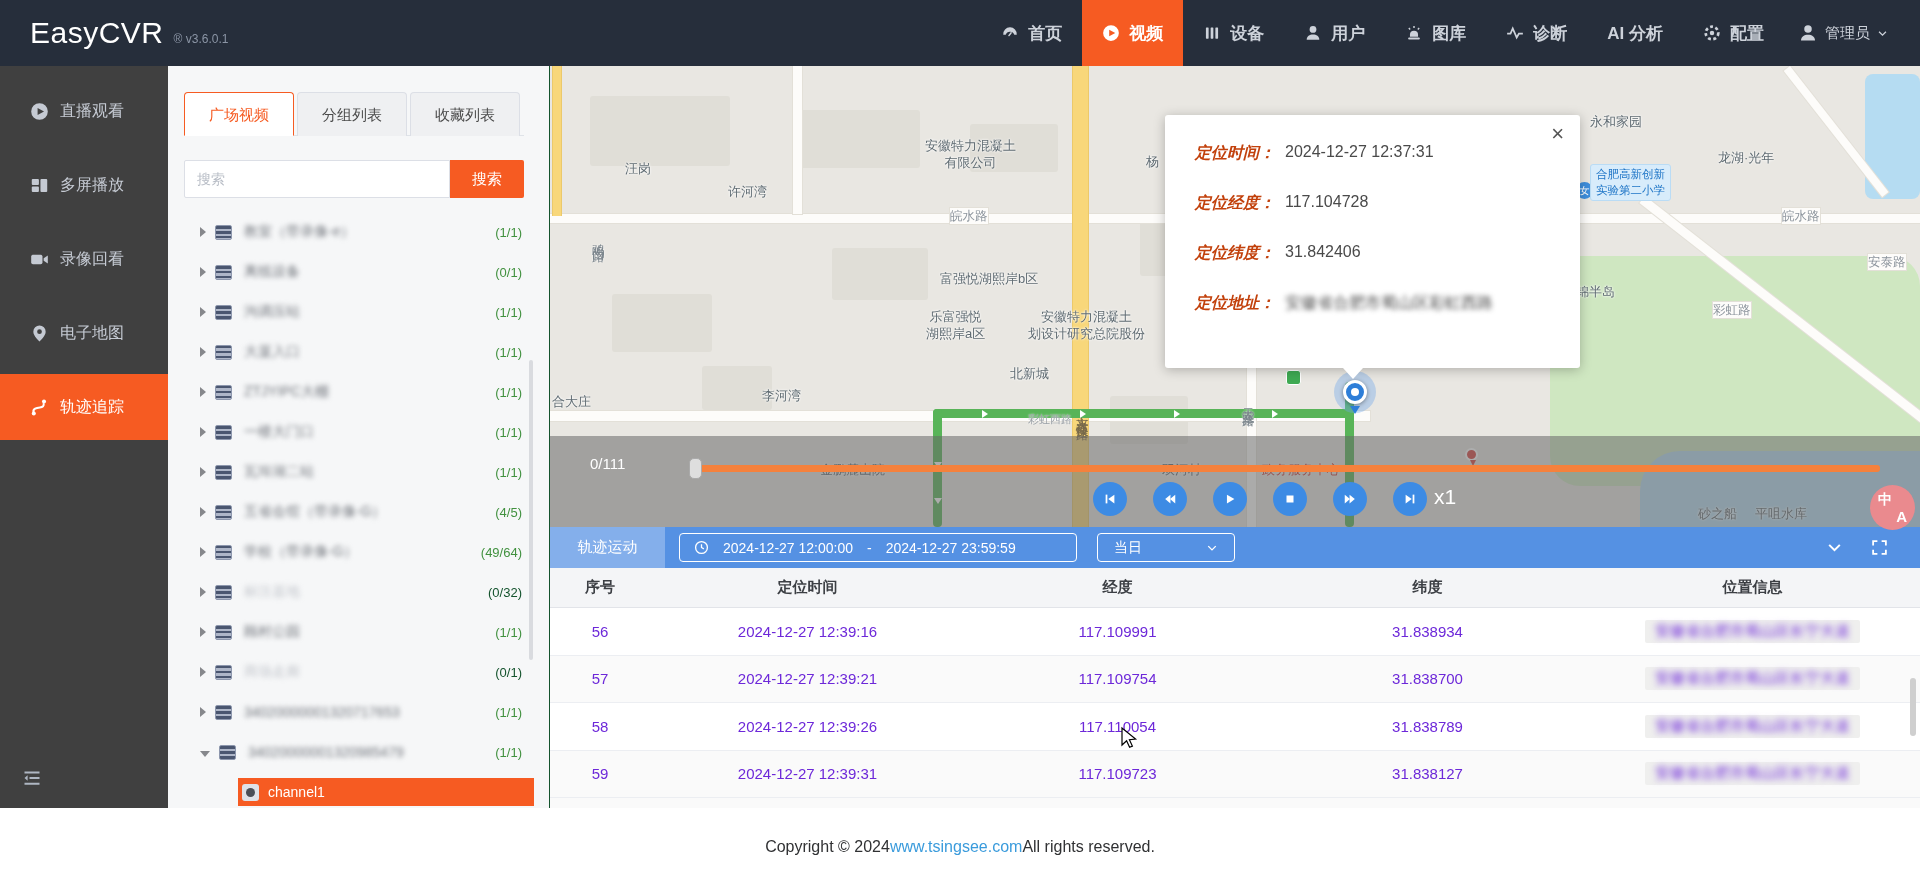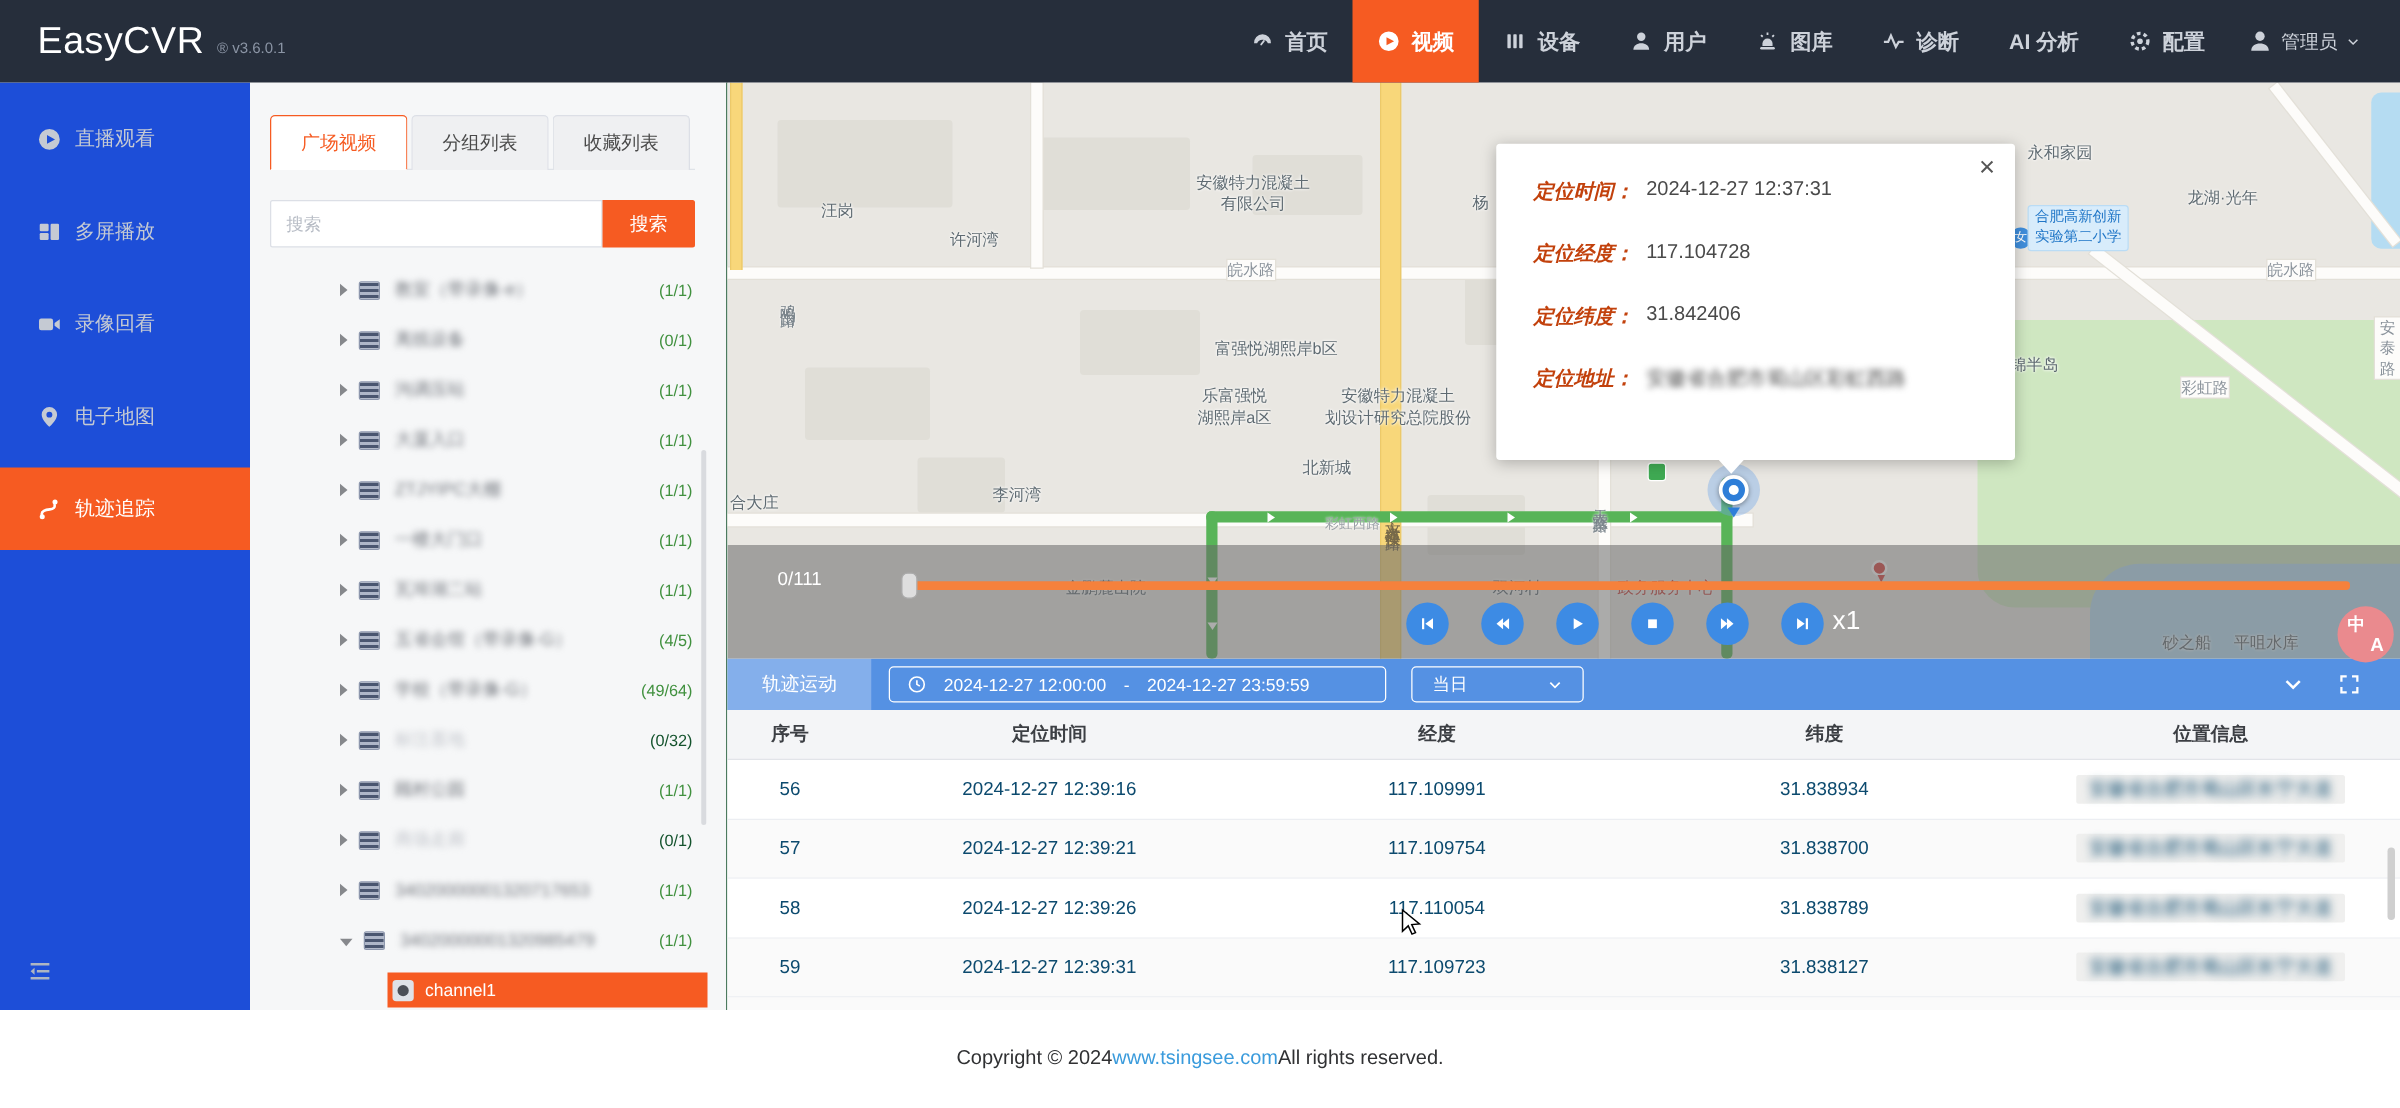--- a/index.html
+++ b/index.html
@@ -17,38 +17,38 @@
   .nav-item.active { background:#f65b22; color:#fff; }
   .nav-user { display:flex; align-items:center; gap:7px; padding:0 22px 0 14px; height:100%; font-size:15px; font-weight:400; cursor:pointer; }
   .nav-user svg.avatar { width:20px; height:20px; }
 
   
   .content { display:flex; height:742px; flex-shrink:0; }
   .footer { flex:1; background:#fff; display:flex; justify-content:center; align-items:center; font-size:16px; color:#303133; }
   .footer a { color:#3a9bdc; text-decoration:none; }
 
   
-  .sidebar { width:200px; background:#1d4ed8; position:relative; flex-shrink:0; }
+  .sidebar { width:168px; background:#404040; position:relative; flex-shrink:0; }
   .side-item { height:66px; display:flex; align-items:center; gap:11px; padding-left:30px; color:#c5cad3; font-size:16px; cursor:pointer; margin-top:8px; }
   .side-item:first-child { margin-top:12px; }
   .side-item svg { width:19px; height:19px; flex-shrink:0; }
   .side-item.active { background:#f65b22; color:#fff; }
   .fold-btn { position:absolute; left:22px; bottom:16px; cursor:pointer; }
   .fold-btn svg { width:20px; height:20px; }
 
   
   .panel { width:382px; background:#f6f7f8; border-right:1px solid #14532d; position:relative; flex-shrink:0; }
   .tabs { position:absolute; top:26px; left:16px; right:25px; display:flex; border-bottom:1px solid #dfe3e8; }
   .tab { width:110px; height:44px; line-height:43px; text-align:center; font-size:15px; color:#4a4a4a; background:#eff0f2; border:1px solid #dcdfe6; border-bottom:none; border-radius:4px 4px 0 0; margin-right:3px; margin-bottom:-1px; cursor:pointer; position:relative; }
   .tab.active { background:#fff; color:#f65b22; border-color:#f65b22; border-bottom:1px solid #fff; z-index:1; }
   .search-row { position:absolute; top:94px; left:16px; right:25px; height:38px; display:flex; }
   .search-row input { flex:1; border:1px solid #dcdfe6; background:#fff; padding:0 12px; font-size:14px; color:#333; outline:none; border-radius:2px 0 0 2px; font-family:inherit; }
   .search-row input::placeholder { color:#b8bdc6; }
   .search-btn { width:74px; background:#f65b22; color:#fff; border:none; font-size:15px; cursor:pointer; border-radius:0 2px 2px 0; font-family:inherit; }
-  .tree { position:absolute; top:146px; left:0; right:0; bottom:0; overflow:hidden;padding-left:40px; }
+  .tree { position:absolute; top:146px; left:0; right:0; bottom:0; overflow:hidden; }
   .tree-row { height:40px; display:flex; align-items:center; padding:0 27px 0 32px; cursor:pointer; }
   .arrow { width:0; height:0; border-top:5px solid transparent; border-bottom:5px solid transparent; border-left:6px solid #86888c; flex-shrink:0; }
   .arrow.open { border-left:5px solid transparent; border-right:5px solid transparent; border-top:6px solid #86888c; border-bottom:none; margin-top:3px; }
   .nvr-ico { width:17px; height:15px; border-radius:2px; margin-left:9px; flex-shrink:0;
     background:repeating-linear-gradient(180deg,#4a5670 0 2.5px,#aeb6c8 2.5px 5px); border:1px solid #8d97ad; }
   .tree-name { margin-left:12px; font-size:14px; color:#73777e; flex:1; white-space:nowrap; overflow:hidden; }
   .tree-count { font-size:13px; color:#41913f; margin-left:6px; }
   .tree-row.off .tree-name { color:#c3c6cc; }
   .tree-row.off .tree-count { color:#14532d; }
   .blur { filter:blur(2.5px); }
@@ -111,21 +111,21 @@
   .tt-title { position:absolute; left:0; top:0; width:115px; height:41px; background:rgba(255,255,255,.28); color:#fff; font-size:15px; display:flex; align-items:center; justify-content:center; }
   .tt-range { position:absolute; left:129px; top:6px; width:398px; height:29px; border:1px solid #fff; border-radius:4px; color:#fff; font-size:14px; display:flex; align-items:center; gap:14px; padding:0 14px; cursor:pointer; }
   .tt-select { position:absolute; left:547px; top:6px; width:138px; height:29px; border:1px solid #fff; border-radius:4px; color:#fff; font-size:14px; display:flex; align-items:center; justify-content:space-between; padding:0 16px; cursor:pointer; }
   .tt-icons { position:absolute; right:32px; top:0; height:41px; display:flex; align-items:center; gap:28px; }
   .tt-icons svg { width:17px; height:17px; cursor:pointer; }
 
   
   .data-table { flex:1; position:relative; background:#fff; overflow:hidden; }
   .t-head, .t-row { display:grid; grid-template-columns:100px 315px 305px 315px 1fr; align-items:center; text-align:center; }
   .t-head { height:40px; background:#f4f5f7; border-bottom:1px solid #e2e4e9; font-size:15px; font-weight:bold; color:#3c3f44; }
-  .t-row { height:47.5px; border-bottom:1px solid #eceef2; font-size:15px; color:#0c4a6e; background:#fff; }
+  .t-row { height:47.5px; border-bottom:1px solid #eceef2; font-size:15px; color:#6d28d9; background:#fff; }
   .t-row:nth-child(even) { background:#fafafa; }
   .addr-box { display:inline-block; background:#efefee; padding:2px 10px; border-radius:2px; }
   .addr-box span { display:inline-block; filter:blur(3.2px); }
   .t-partial { height:10px; background:#fafafa; }
   .t-scroll { position:absolute; right:4px; top:110px; width:6px; height:58px; background:#cfcfcf; border-radius:3px; }
 
   
   .translate-badge { position:absolute; right:5px; top:419px; width:45px; height:45px; border-radius:50%; background:#ea8a8e; z-index:8; color:#fff; cursor:pointer; }
   .translate-badge .t1 { position:absolute; left:8px; top:6px; font-size:14px; font-weight:bold; }
   .translate-badge .t2 { position:absolute; right:8px; bottom:5px; font-size:15px; font-weight:bold; }

